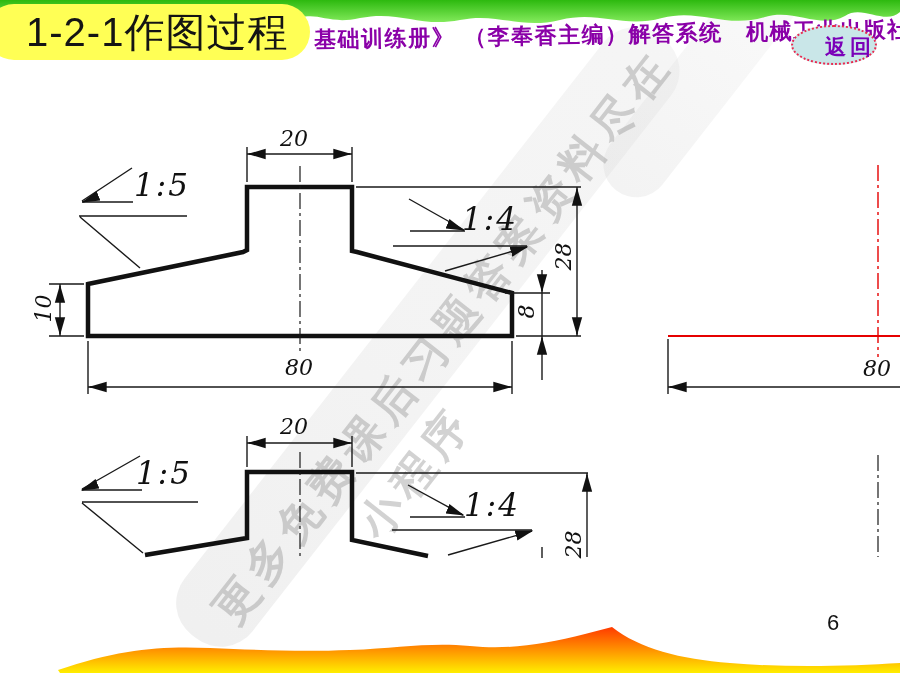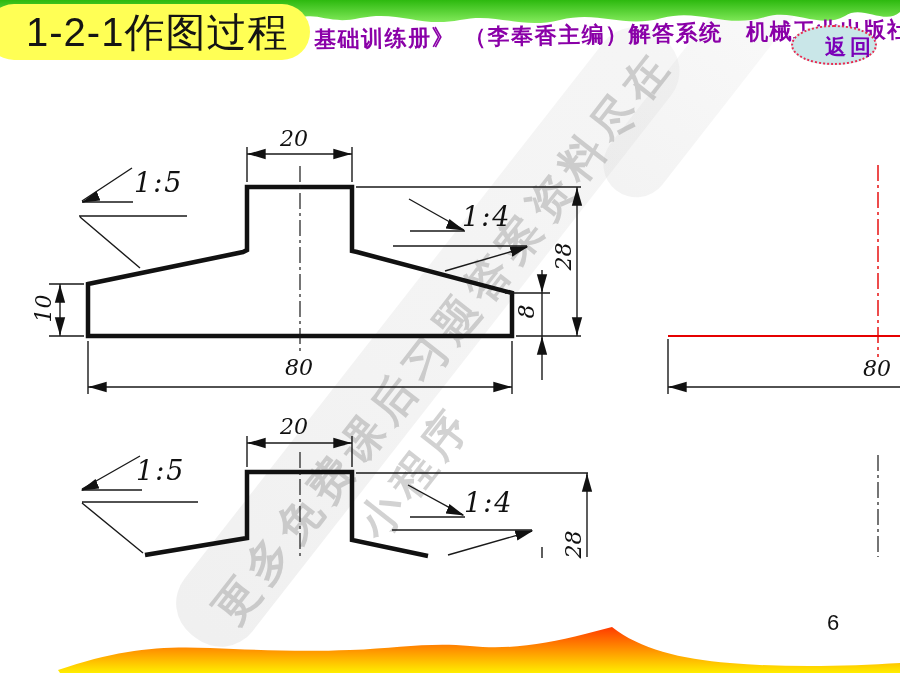--- a/index.html
+++ b/index.html
@@ -31,21 +31,21 @@
     font-weight:bold;color:rgba(148,148,148,.42);font-size:44px;letter-spacing:7px;
     font-family:"DejaVu Serif",serif;}
   #wt1{left:200px;top:600px;}
   #wt2{left:345px;top:515px;}
   
   #drawing{left:0;top:0;z-index:2;}
   
   .dim{z-index:3;font-family:"DejaVu Serif",serif;font-style:italic;color:#111;
     font-size:22px;text-align:center;display:inline-block;}
   .rot{transform:rotate(-90deg);}
-  .slope{font-size:27px;letter-spacing:2px;}
+  .slope{font-size:31px;letter-spacing:2px;}
   #ft20{left:271px;top:126px;width:46px;}
   #ft80{left:276px;top:355px;width:46px;}
   #ft28{left:543px;top:244px;width:40px;}
   #ft8{left:508px;top:299px;width:36px;}
   #ft10{left:22px;top:296px;width:42px;}
   #ft15{left:134px;top:167px;}
   #ft14{left:462px;top:201px;}
   #pv20{left:271px;top:414px;width:46px;}
   #pv28{left:553px;top:532px;width:40px;}
   #pv15{left:136px;top:455px;}

